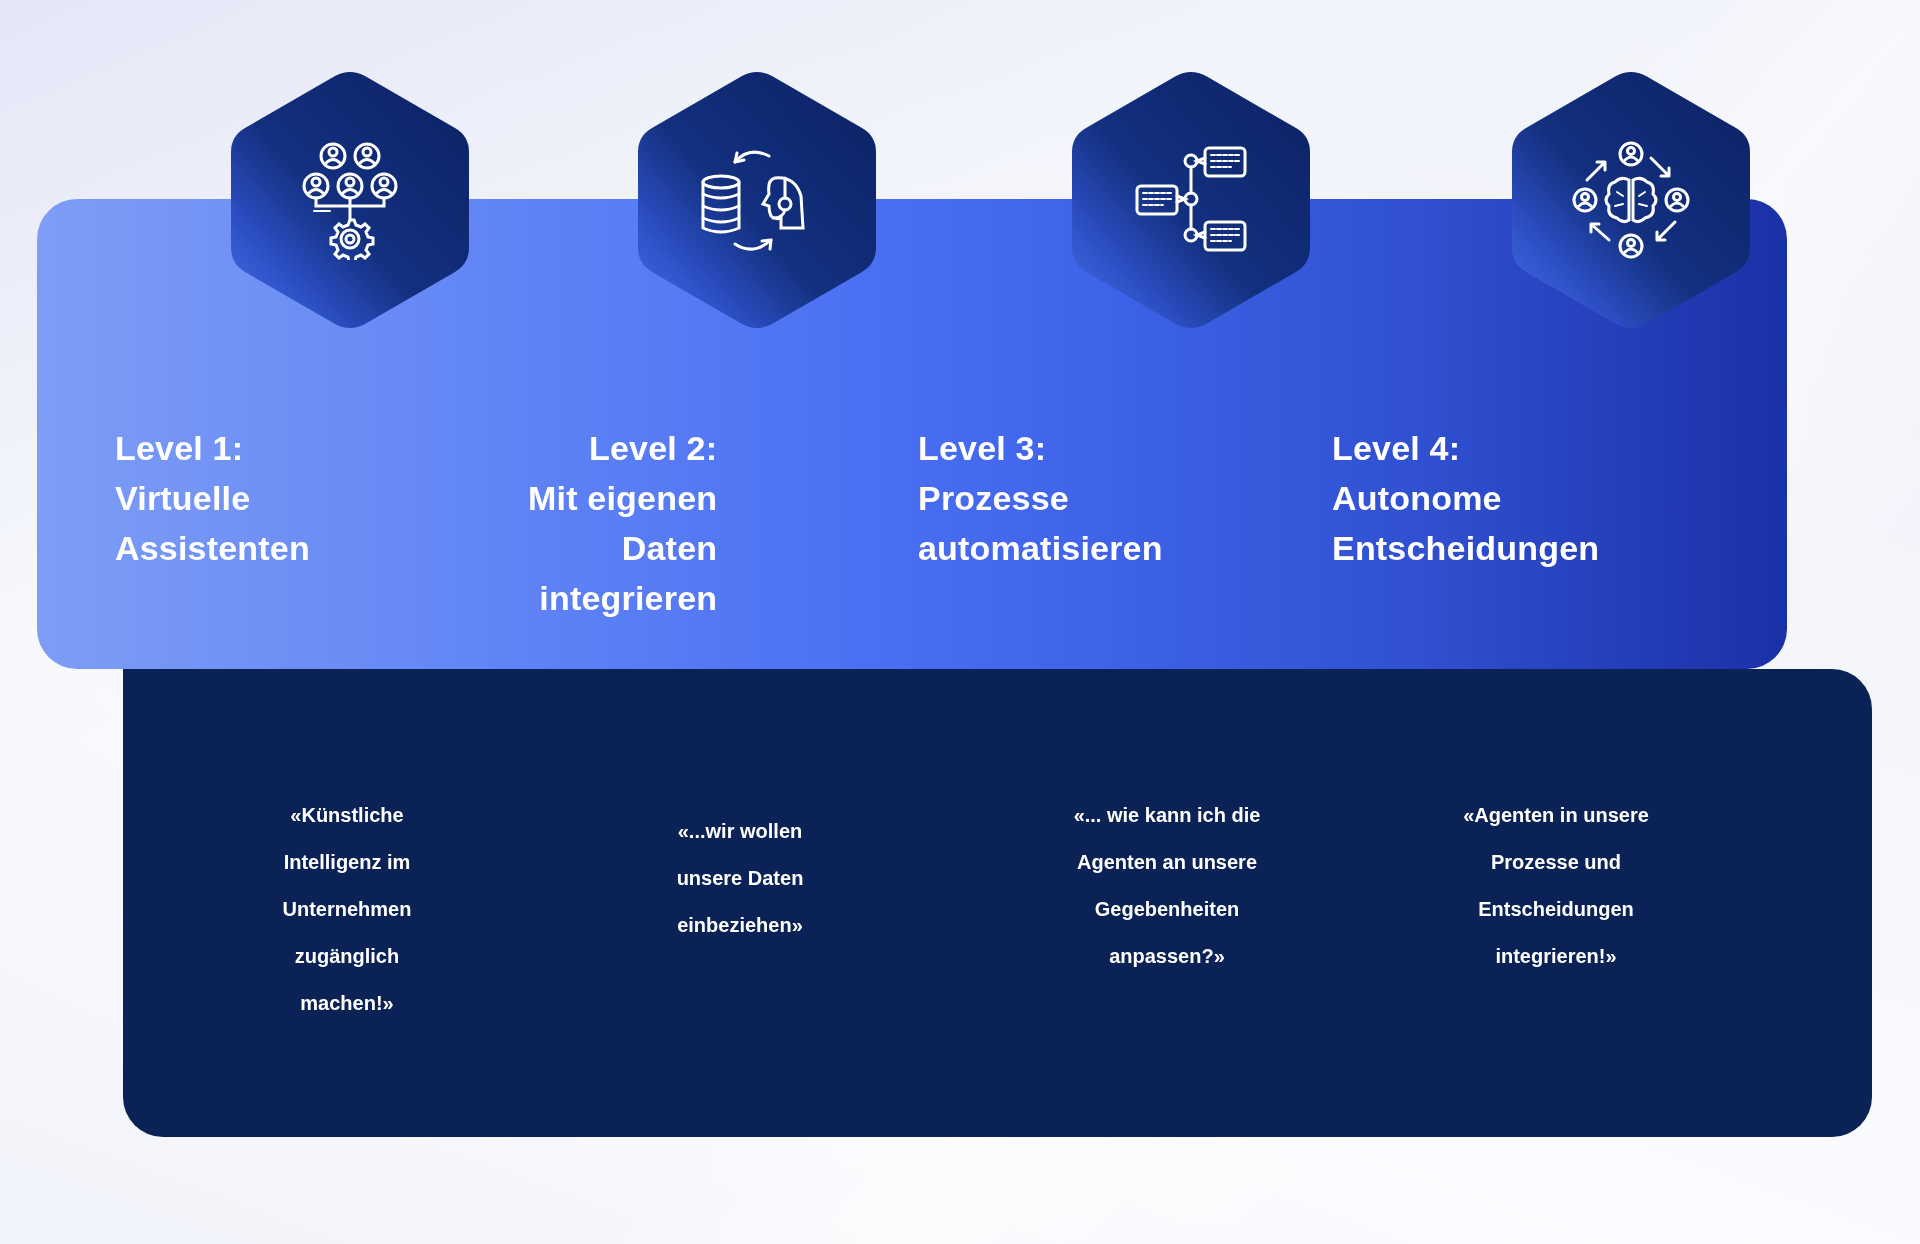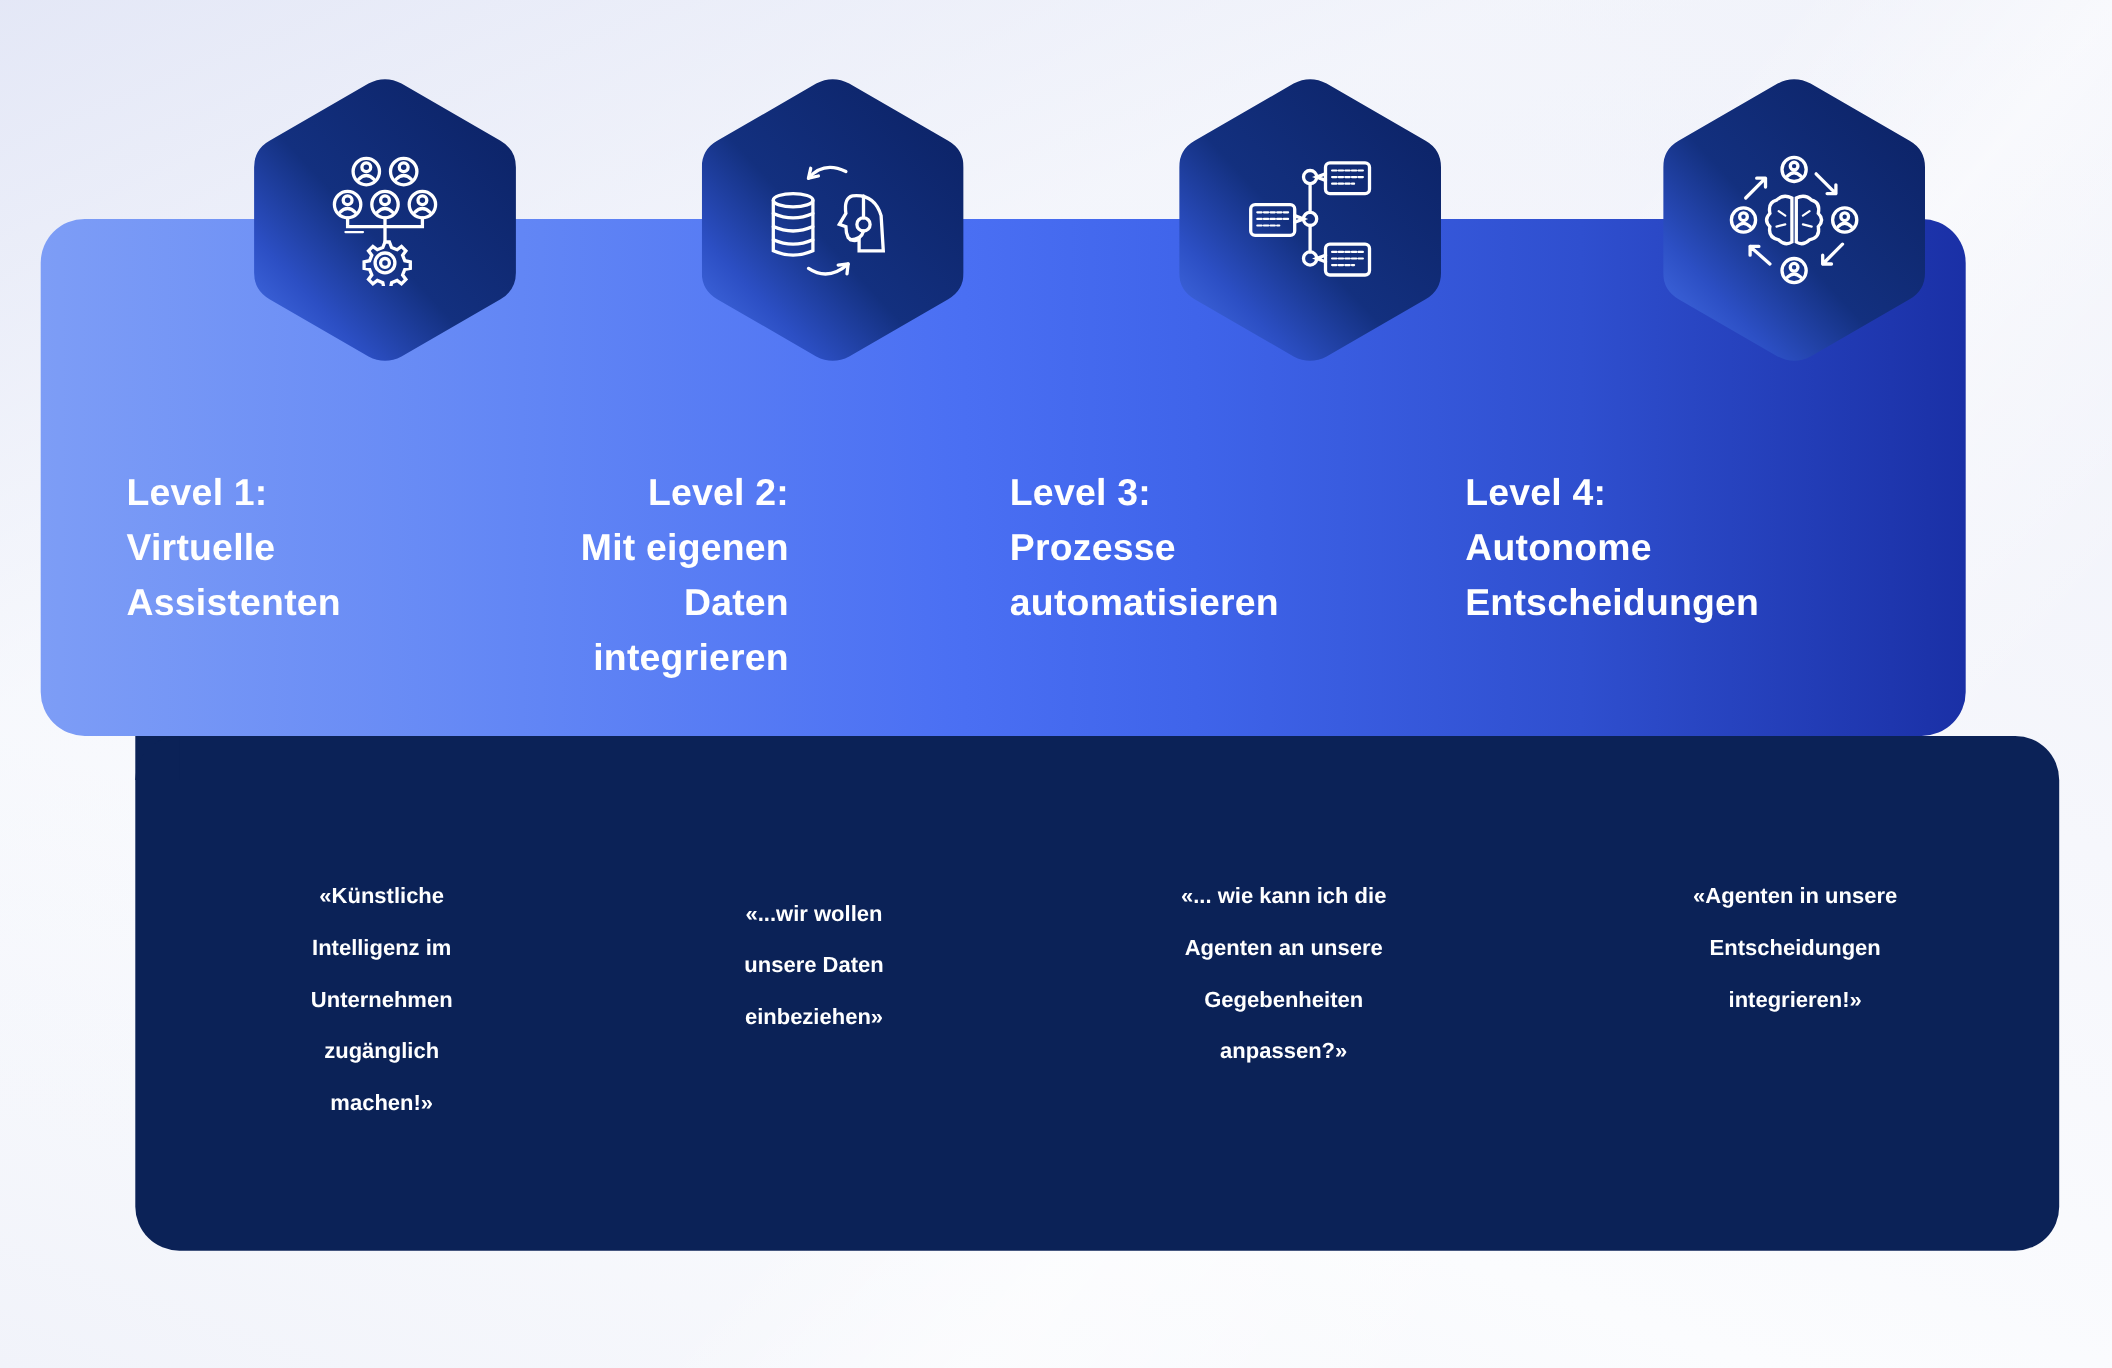--- a/index.html
+++ b/index.html
@@ -196,17 +196,18 @@
   <div>«...wir wollen</div>
   <div>unsere Daten</div>
   <div>einbeziehen»</div>
 </div>
 <div class="quote" style="left:1167px;">
   <div>«... wie kann ich die</div>
   <div>Agenten an unsere</div>
   <div>Gegebenheiten</div>
   <div>anpassen?»</div>
 </div>
-<div class="quote" style="left:1632px;">
+<div class="quote" style="left:1556px;">
   <div>«Agenten in unsere</div>
+  <div>Prozesse und</div>
   <div>Entscheidungen</div>
   <div>integrieren!»</div>
 </div>
 
 </body></html>

